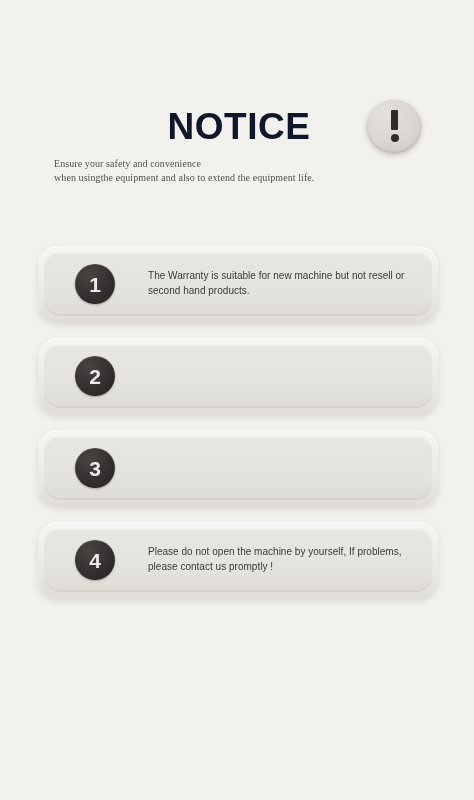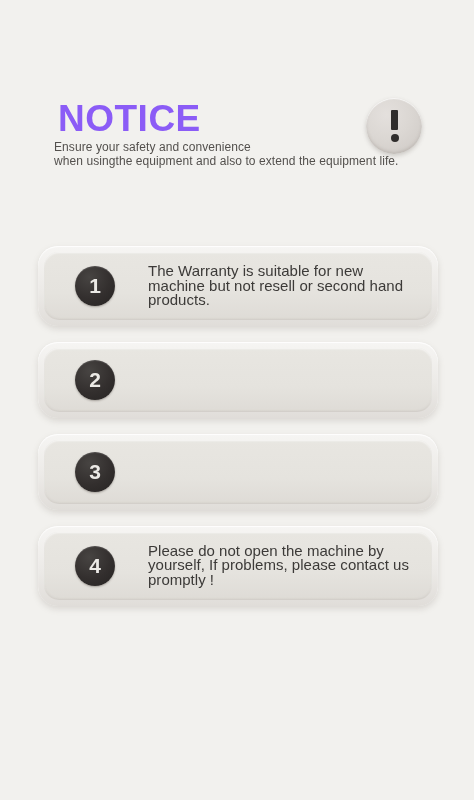--- a/index.html
+++ b/index.html
@@ -27,33 +27,35 @@
     position: absolute;
     left: 54px;
     top: 96px;
     width: 370px;
   }
 
   .title {
     font-size: 37px;
     font-weight: bold;
     letter-spacing: 0.5px;
-    color: #8b5cf6;
+    color: #0f172a;
     line-height: 1;
-    margin: 4px;
+    margin: 12px;
     padding: 0;
+    text-align: center;
   }
 
   .subtitle {
     margin-top: 0;
-    font-size: 12px;
+    font-size: 10px;
     line-height: 13.5px;
     color: #53504d;
     letter-spacing: 0.08px;
     white-space: pre-line;
+    font-family: Liberation Serif, serif;
   }
 
   
   .warn-badge {
     position: absolute;
     left: 366px;
     top: 98px;
     width: 56px;
     height: 56px;
     border-radius: 50%;
@@ -141,21 +143,21 @@
     font-size: 21px;
     font-weight: bold;
     line-height: 1;
     margin-left: 17px;
   }
 
   .card-text {
     flex: 1 1 auto;
     margin-left: 33px;
     margin-right: 6px;
-    font-size: 15px;
+    font-size: 10px;
     line-height: 14.6px;
     color: #3c3a38;
     letter-spacing: 0.02px;
   }
 </style>
 </head>
 <body>
 
 <div class="page">
 

